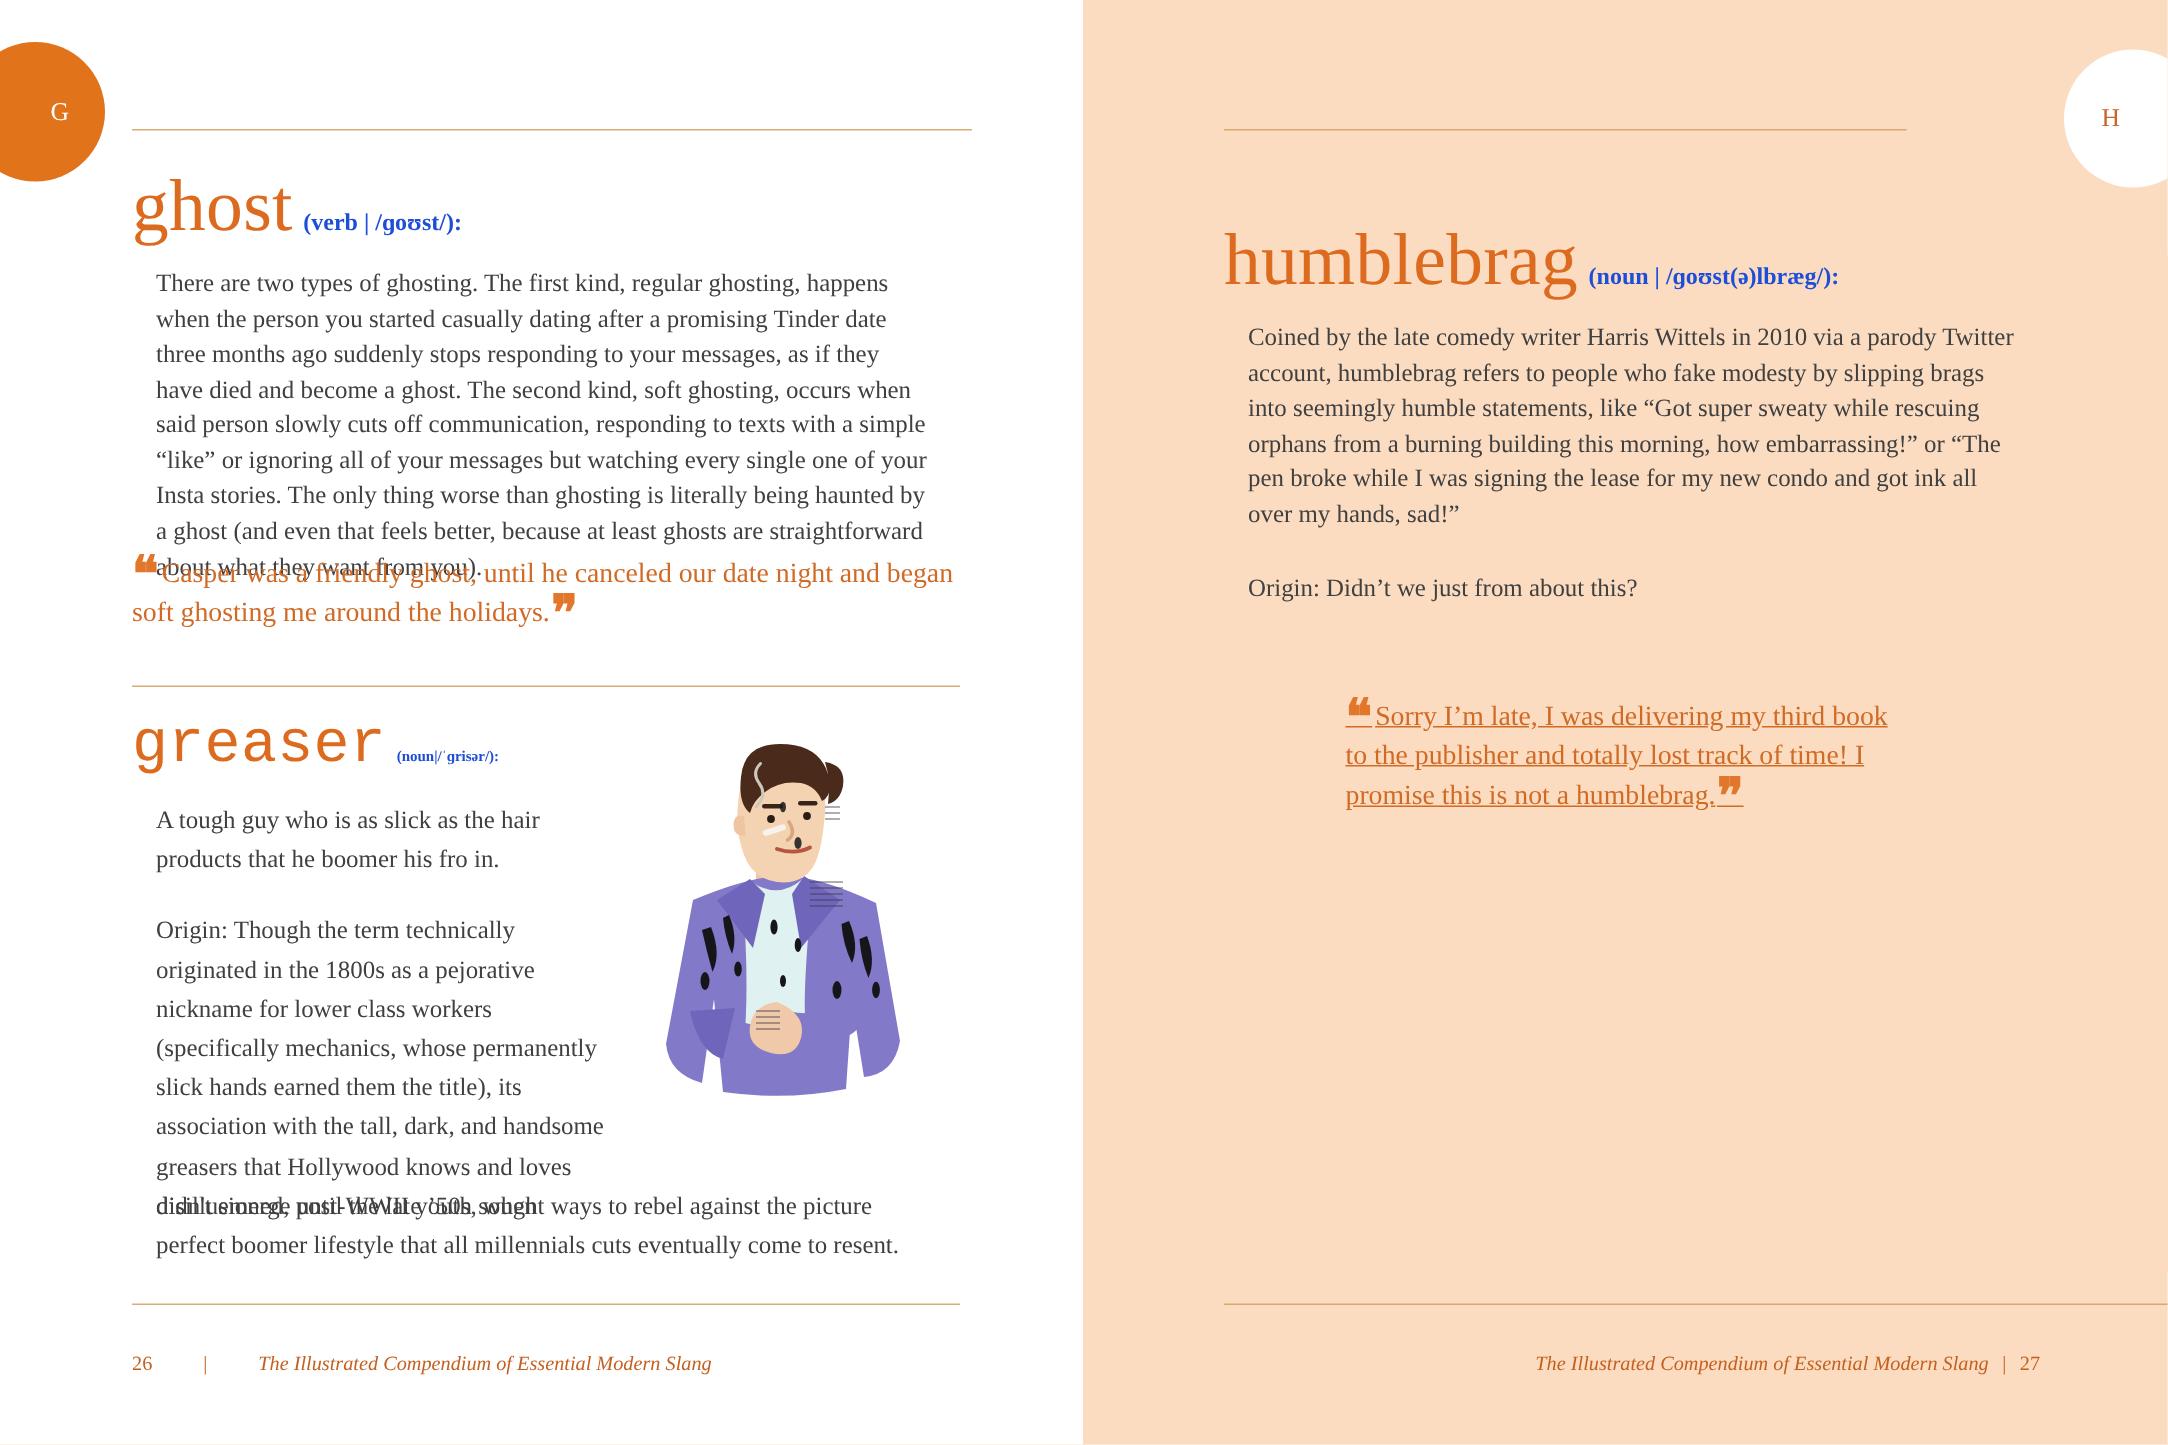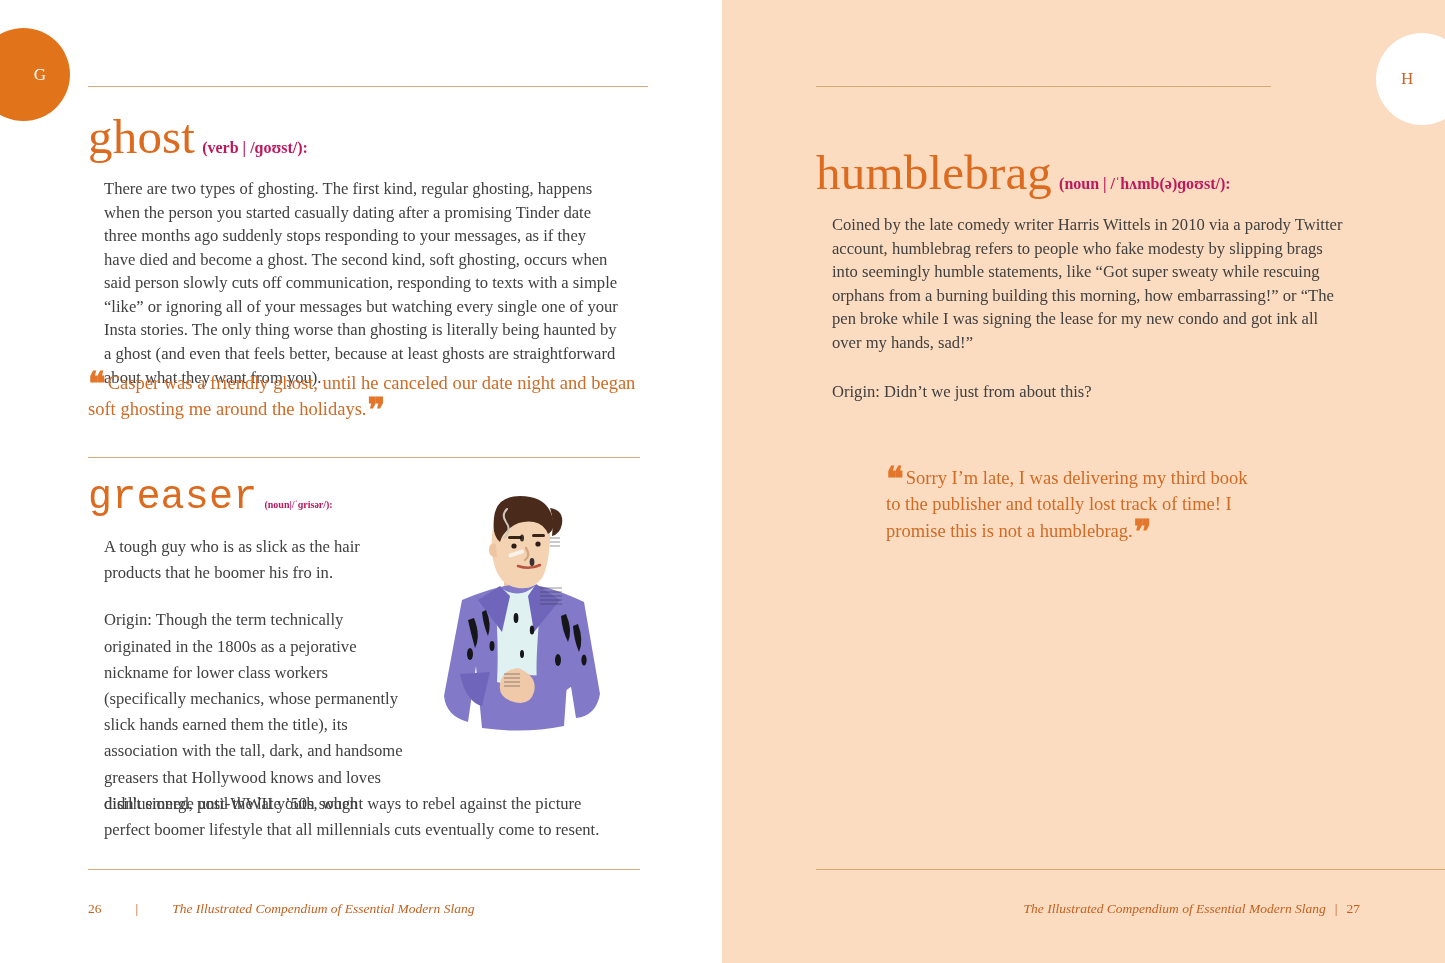--- a/index.html
+++ b/index.html
@@ -96,21 +96,21 @@
     font-size: 49px;
     line-height: 1.0;
     letter-spacing: 0.2px;
   }
   .headword.sm {
     font-size: 40px;
     font-family: Liberation Mono, monospace;
   }
   .pos {
     font-family: "Liberation Serif", serif;
-    color: #be185d;
+    color: #1d4ed8;
     font-weight: bold;
     font-size: 16px;
     margin-left: 7px;
     white-space: nowrap;
     text-align: right;
   }
   .pos.tiny {
     font-size: 10px;
   }
   .body-text {
@@ -293,27 +293,27 @@
 
     <div class="letter-tab letter-tab-right">
       <span>H</span>
     </div>
 
     <div class="hrule" style="left:94px; top:86px; width:455px; background:#d9a86f;"></div>
 
     <div class="entry" style="left:94px; top:148px; width:550px;">
       <div class="headword-line">
         <span class="headword">humblebrag</span>
-        <span class="pos">(noun | /ˈhʌmb(ə)ɡoʊst/):</span>
+        <span class="pos">(noun | /ɡoʊst(ə)lbræg/):</span>
       </div>
       <p class="body-text">Coined by the late comedy writer Harris Wittels in 2010 via a parody Twitter account, humblebrag refers to people who fake modesty by slipping brags into seemingly humble statements, like “Got super sweaty while rescuing orphans from a burning building this morning, how embarrassing!” or “The pen broke while I was signing the lease for my new condo and got ink all over my hands, sad!”</p>
       <p class="body-text" style="margin-top:26px;">Origin: Didn’t we just from about this?</p>
     </div>
 
-    <div class="quote-block" style="left:164px; top:465px; width:380px;">
+    <div class="quote-block" style="left:175px; top:465px; width:380px;text-decoration:underline;">
       <span class="quote-mark open">❝</span><span>Sorry I’m late, I was delivering my third book to the publisher and totally lost track of time! I promise this is not a humblebrag.</span><span class="quote-mark close">❞</span>
     </div>
 
     <div class="hrule" style="left:94px; top:869px; width:1164px; background:#d9a86f;"></div>
 
     <div class="footer" style="right:85px;">
       <span class="title">The Illustrated Compendium of Essential Modern Slang</span>
       <span class="sep">|</span>
       <span>27</span>
     </div>

